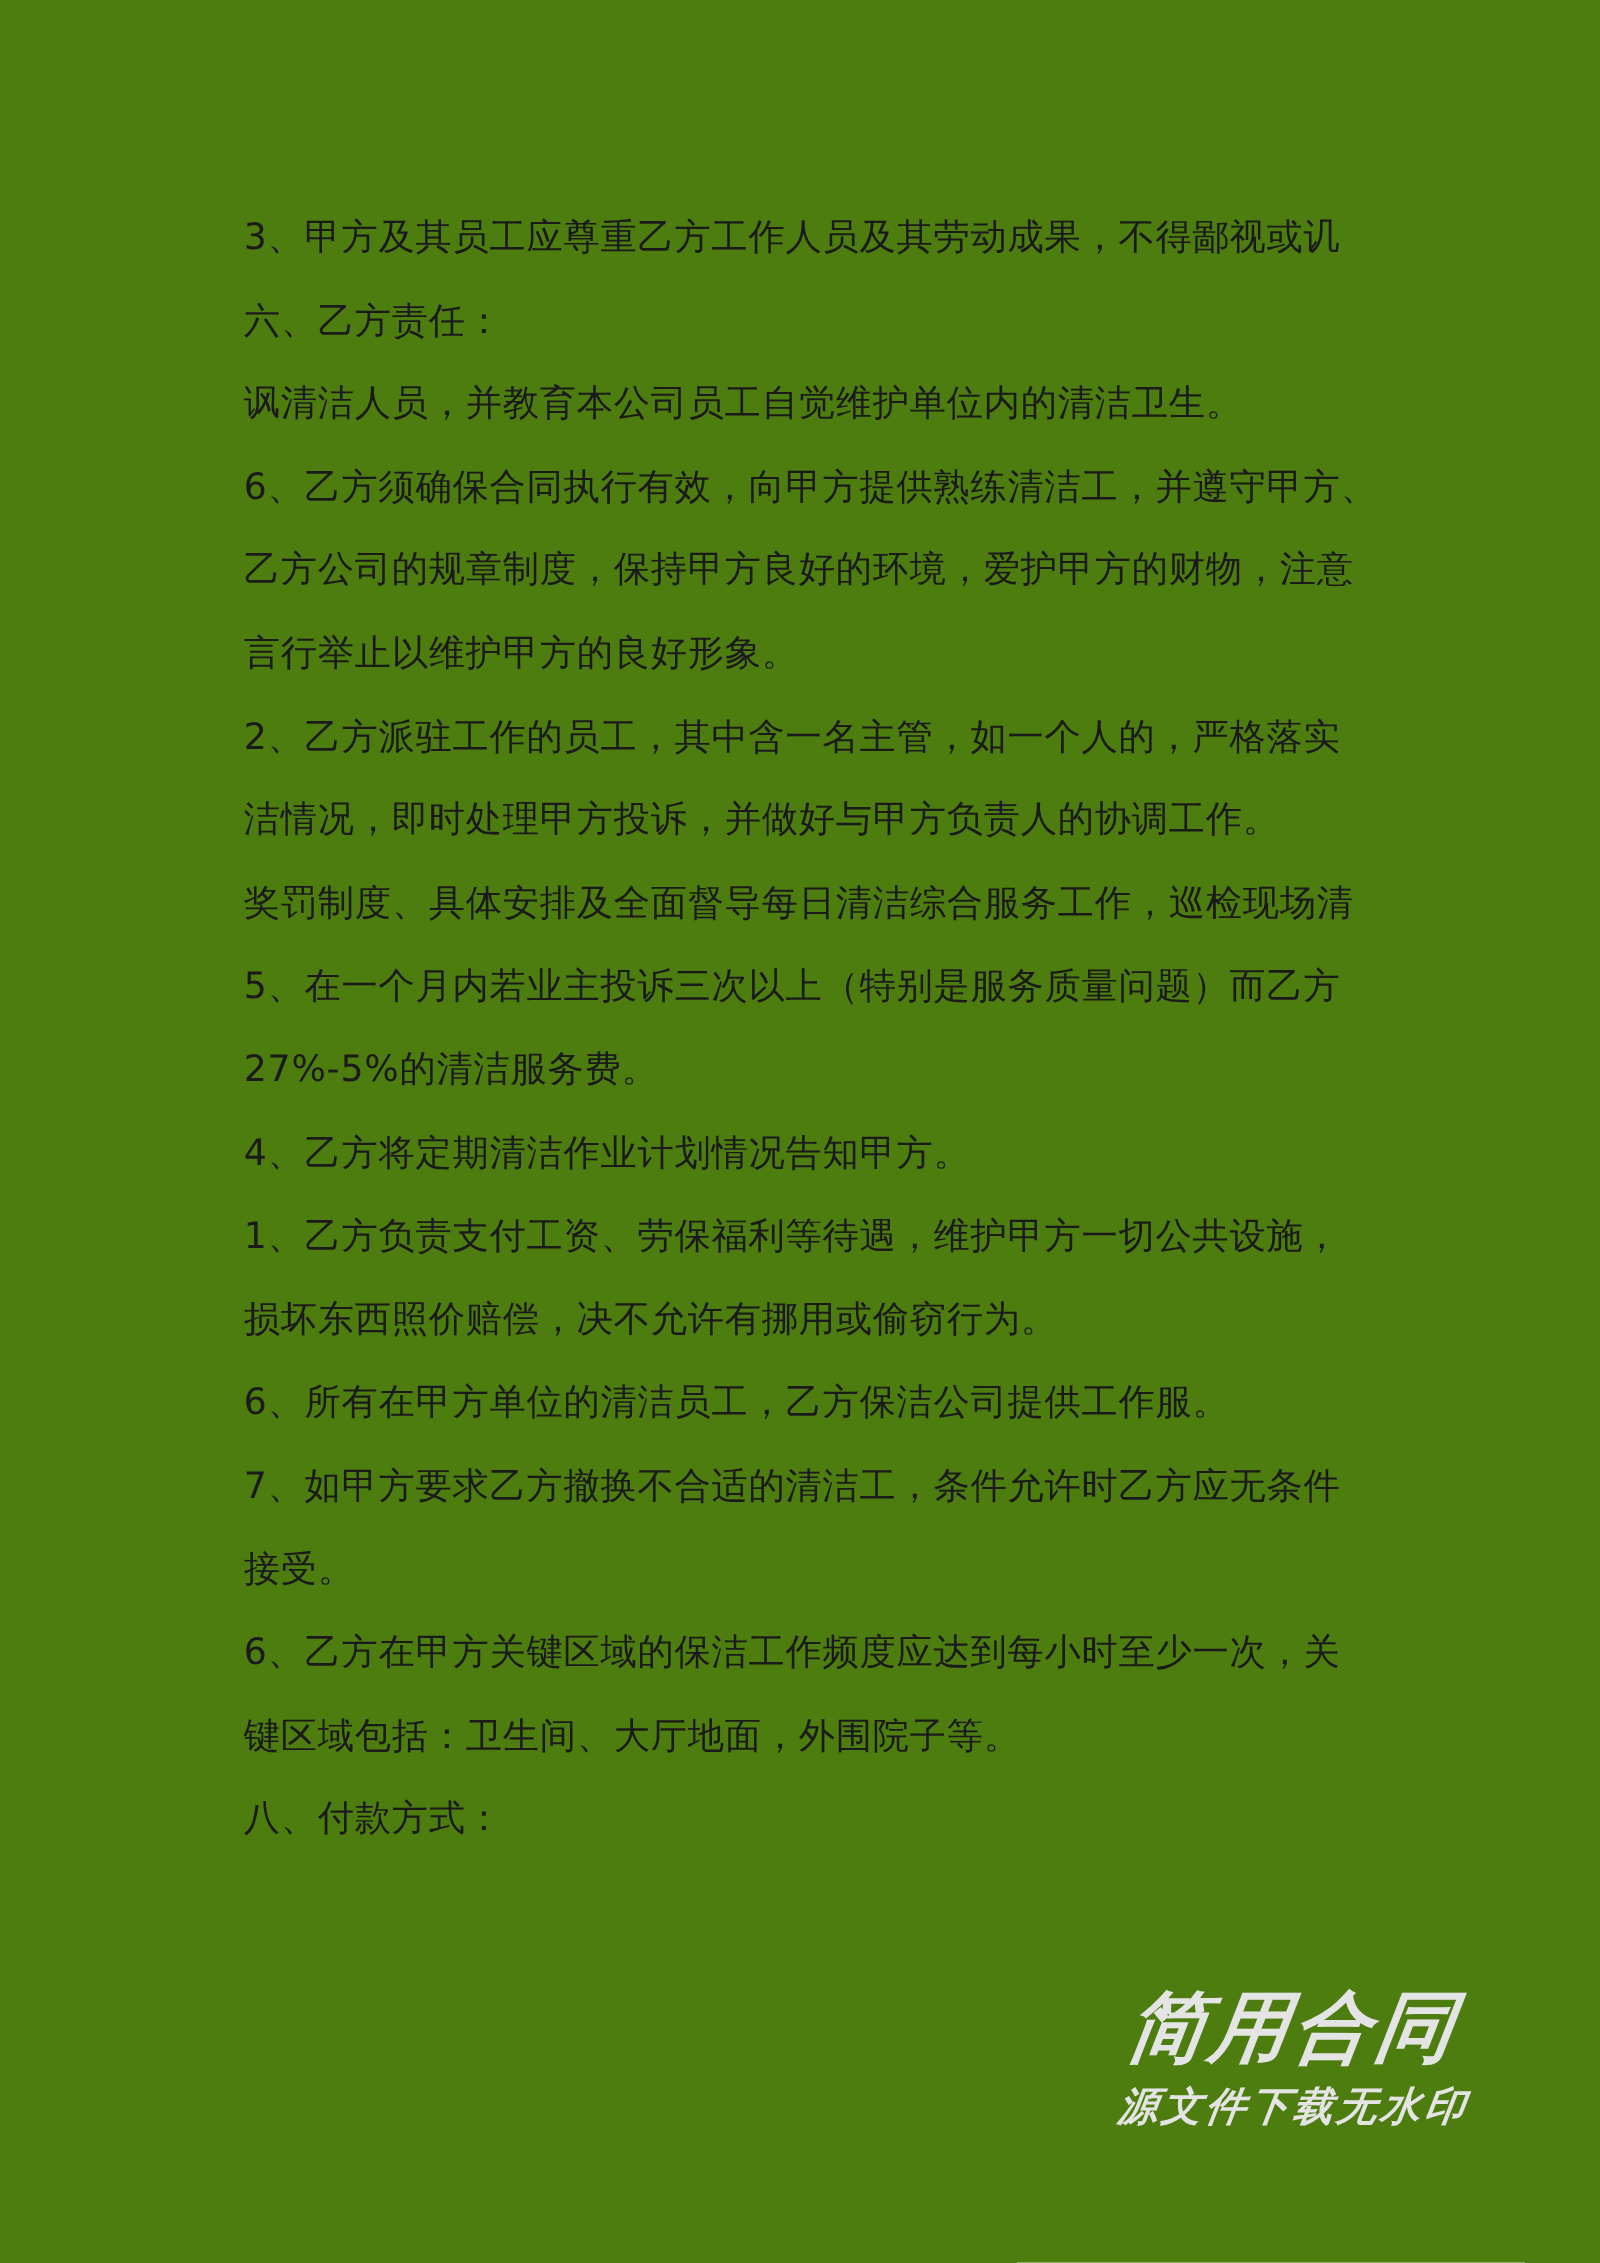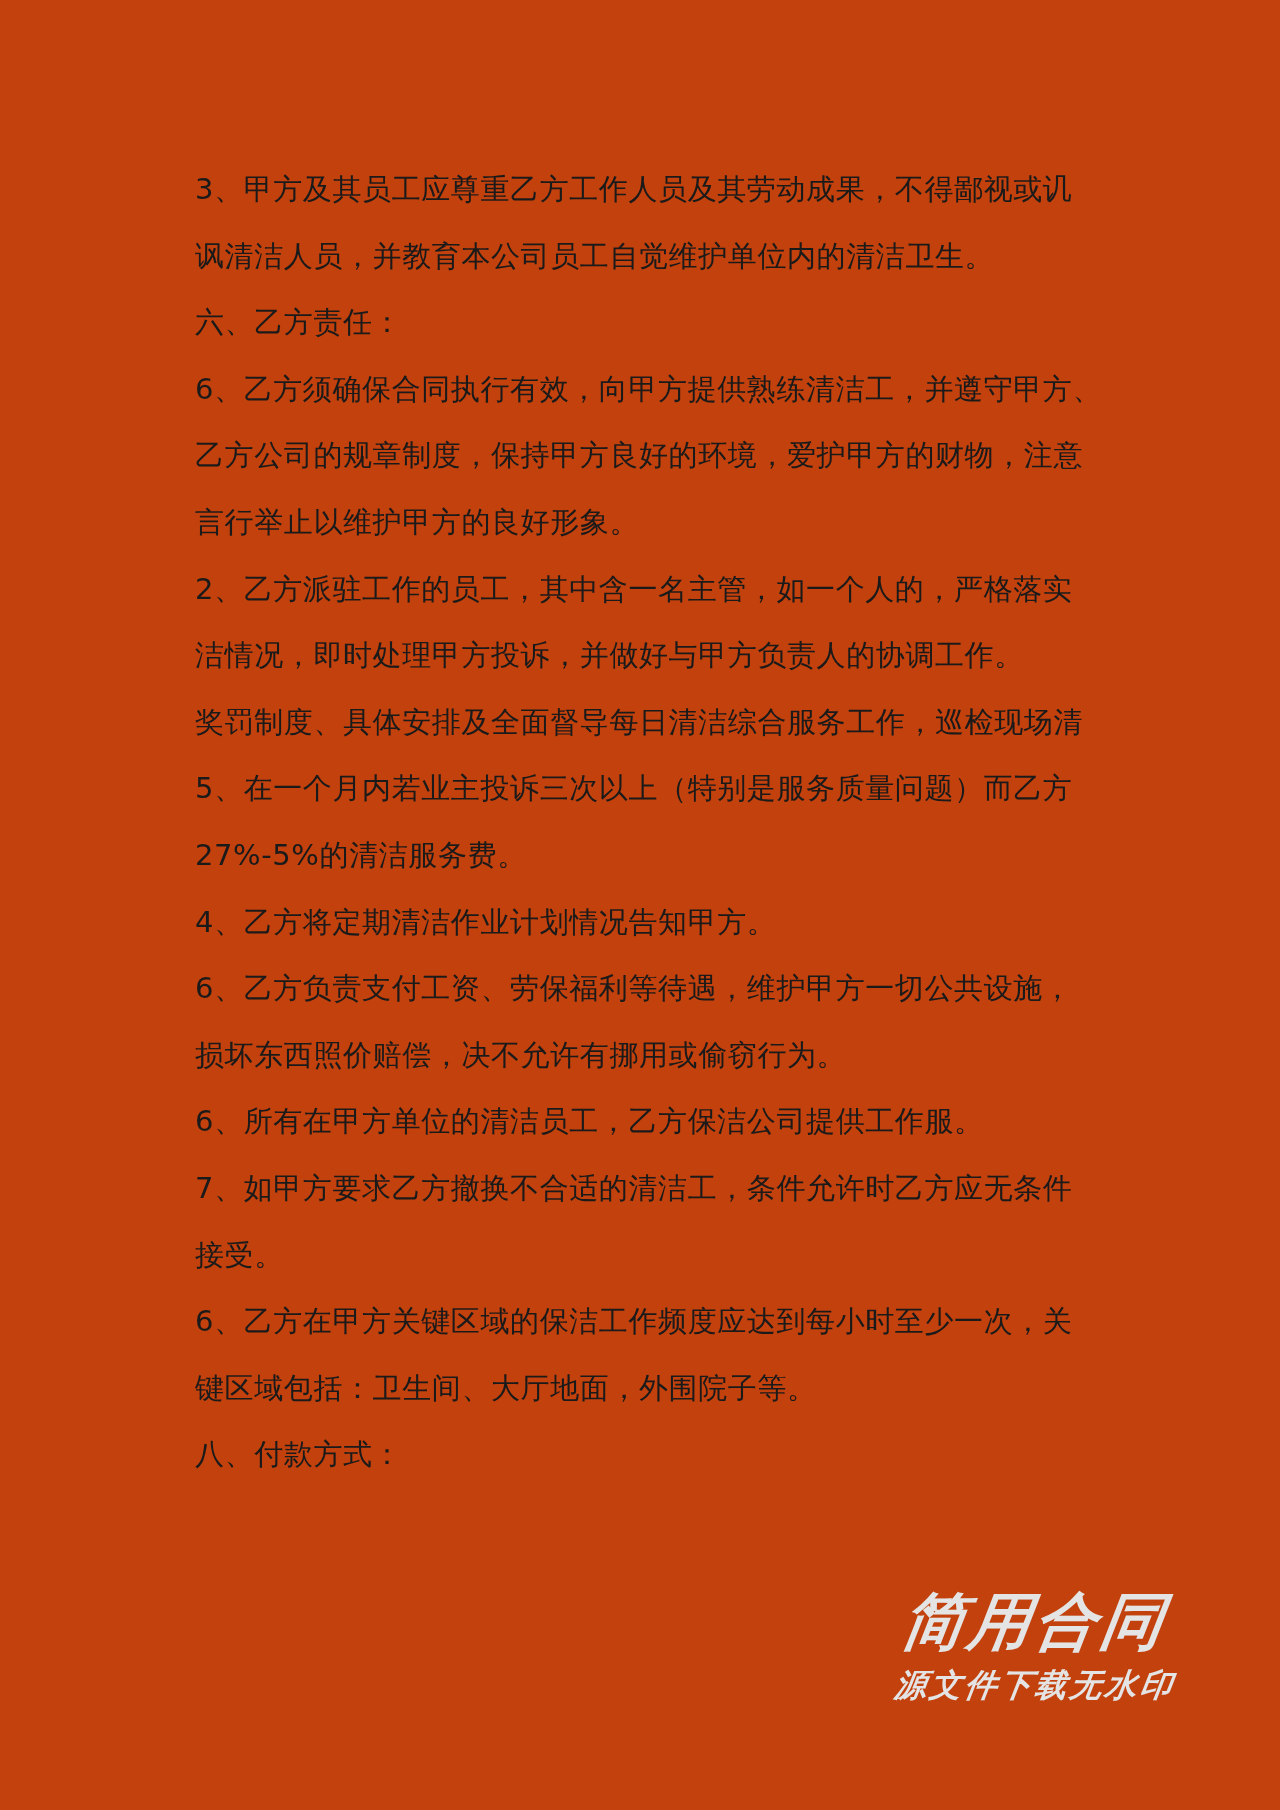--- a/index.html
+++ b/index.html
@@ -11,21 +11,21 @@
       width: 1280px;
       height: 1810px;
       position: relative;
       overflow: hidden;
     }
     .page {
       position: absolute;
       left: 0; top: 0;
       width: 1280px;
       height: 1810px;
-      background: #c2410c;
+      background: #4d7c0f;
     }
     .doc-body {
       position: absolute;
       left: 195px;
       top: 156px;
       width: 895px;
     }
     .line {
       display: block;
       height: 66.6px;
@@ -64,32 +64,32 @@
       margin-top: 4px;
       transform: skewX(-8deg);
     }
   </style>
 </head>
 <body>
 
 <div class="page">
   <div class="doc-body">
     <span class="line">3、甲方及其员工应尊重乙方工作人员及其劳动成果，不得鄙视或讥</span>
+    <span class="line">六、乙方责任：</span>
     <span class="line">讽清洁人员，并教育本公司员工自觉维护单位内的清洁卫生。</span>
-    <span class="line">六、乙方责任：</span>
     <span class="line">6、乙方须确保合同执行有效，向甲方提供熟练清洁工，并遵守甲方、</span>
     <span class="line">乙方公司的规章制度，保持甲方良好的环境，爱护甲方的财物，注意</span>
     <span class="line">言行举止以维护甲方的良好形象。</span>
     <span class="line">2、乙方派驻工作的员工，其中含一名主管，如一个人的，严格落实</span>
     <span class="line">洁情况，即时处理甲方投诉，并做好与甲方负责人的协调工作。</span>
     <span class="line">奖罚制度、具体安排及全面督导每日清洁综合服务工作，巡检现场清</span>
     <span class="line">5、在一个月内若业主投诉三次以上（特别是服务质量问题）而乙方</span>
     <span class="line">27%-5%的清洁服务费。</span>
     <span class="line">4、乙方将定期清洁作业计划情况告知甲方。</span>
-    <span class="line">6、乙方负责支付工资、劳保福利等待遇，维护甲方一切公共设施，</span>
+    <span class="line">1、乙方负责支付工资、劳保福利等待遇，维护甲方一切公共设施，</span>
     <span class="line">损坏东西照价赔偿，决不允许有挪用或偷窃行为。</span>
     <span class="line">6、所有在甲方单位的清洁员工，乙方保洁公司提供工作服。</span>
     <span class="line">7、如甲方要求乙方撤换不合适的清洁工，条件允许时乙方应无条件</span>
     <span class="line">接受。</span>
     <span class="line">6、乙方在甲方关键区域的保洁工作频度应达到每小时至少一次，关</span>
     <span class="line">键区域包括：卫生间、大厅地面，外围院子等。</span>
     <span class="line">八、付款方式：</span>
   </div>
 
   <div class="watermark">

